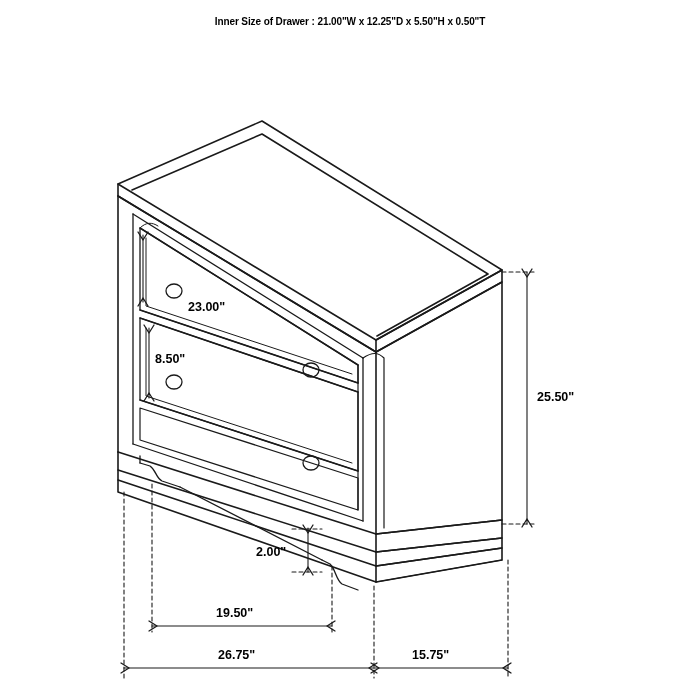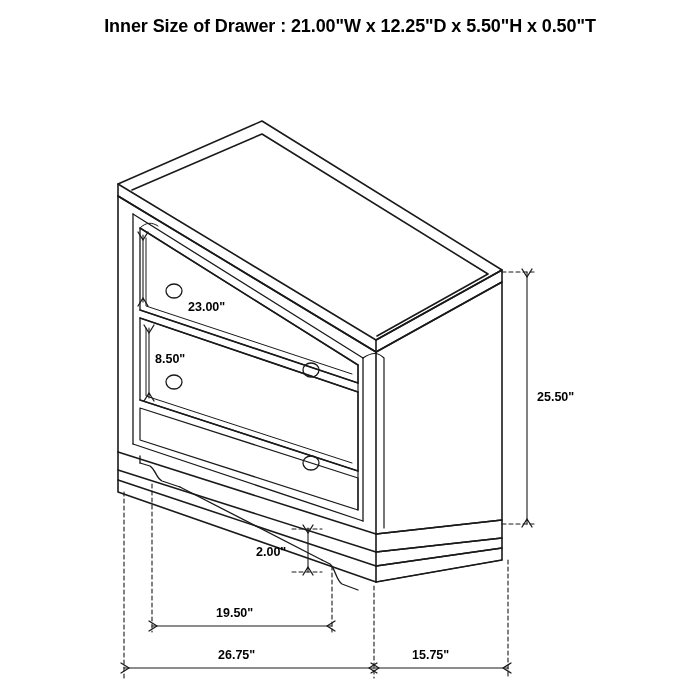--- a/index.html
+++ b/index.html
@@ -19,21 +19,21 @@
     position: relative;
     width: 700px;
     height: 700px;
   }
   #title {
     position: absolute;
     top: 16px;
     left: 0;
     width: 700px;
     text-align: center;
-    font-size: 18px;
+    font-size: 10px;
     font-weight: bold;
     letter-spacing: -0.1px;
     color: #000;
   }
   #drawing {
     position: absolute;
     top: 0;
     left: 0;
     width: 700px;
     height: 700px;

